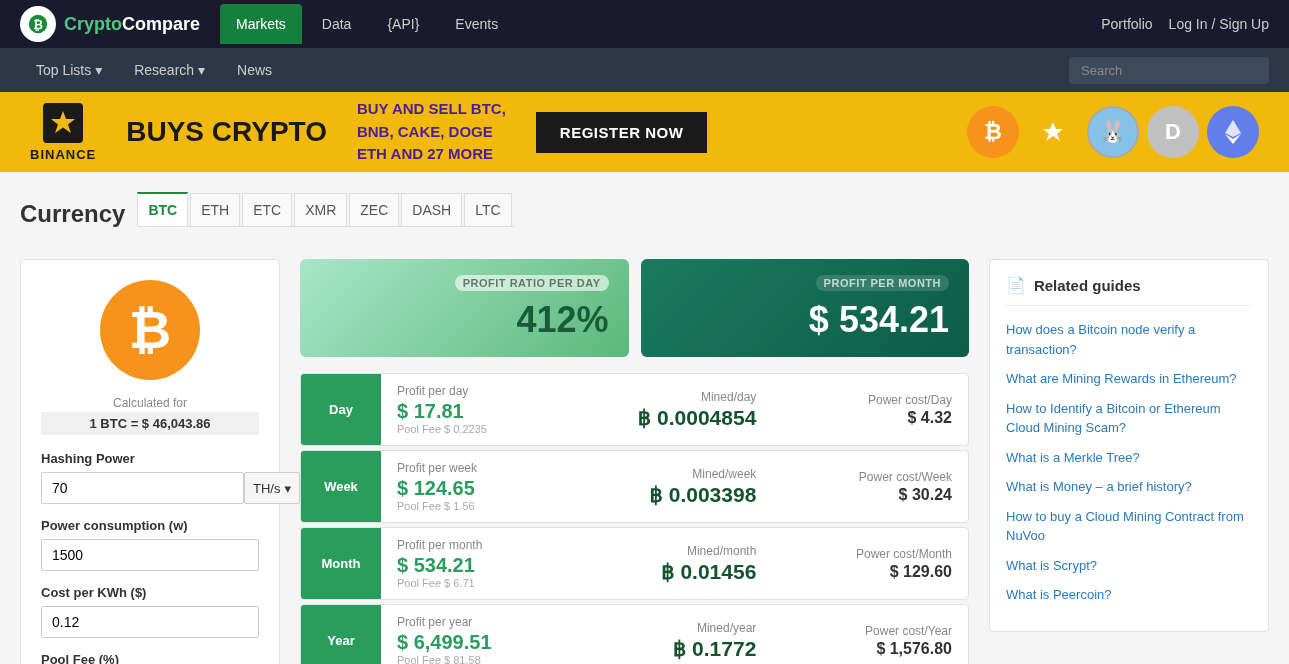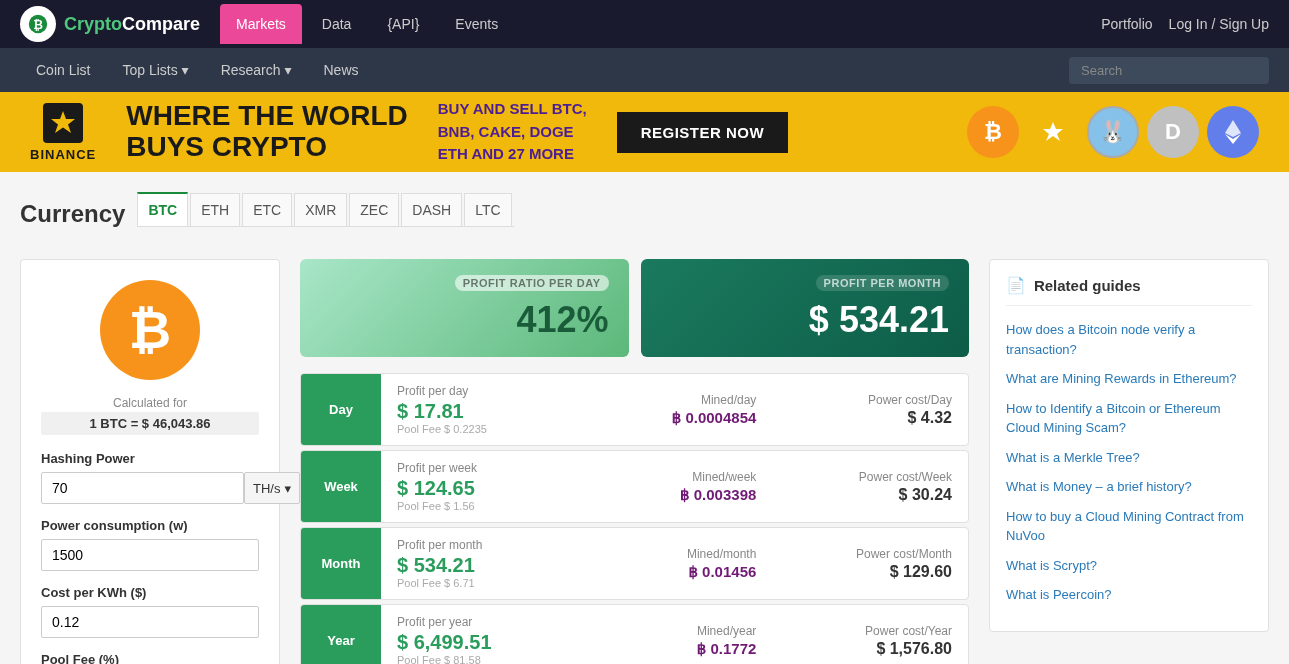--- a/index.html
+++ b/index.html
@@ -40,21 +40,21 @@
       flex: 1;
     }
     .top-nav-link {
       color: #ccc;
       text-decoration: none;
       padding: 12px 16px;
       font-size: 14px;
       cursor: pointer;
     }
     .top-nav-link.active {
-      background: #ec4899;
+      background: #15803d;
       color: white;
       border-radius: 4px 4px 0 0;
     }
     .top-nav-right {
       display: flex;
       align-items: center;
       gap: 16px;
       margin-left: auto;
     }
     .top-nav-right a { color: #ccc; text-decoration: none; font-size: 14px; cursor: pointer; }
@@ -382,21 +382,21 @@
     .profit-row-cell-title {
       font-size: 12px;
       color: #888;
       margin-bottom: 2px;
     }
     .profit-row-cell-value {
       font-size: 16px;
       font-weight: bold;
       color: #333;
     }
-    .profit-row-cell-value.btc { color: #701a75; font-size: 15px; }
+    .profit-row-cell-value.btc { color: #14532d; font-size: 21px; }
     .profit-row-cell-value.cost { color: #333; padding-left: 13px; }
 
     
     .right-panel {
       width: 280px;
       min-width: 280px;
     }
     .related-guides {
       background: white;
       border: 1px solid #e0e0e0;
@@ -445,40 +445,38 @@
     <a class="top-nav-link">{API}</a>
     <a class="top-nav-link">Events</a>
   </div>
   <div class="top-nav-right">
     <a>Portfolio</a>
     <a>Log In / Sign Up</a>
   </div>
 </nav>
 
 <nav class="sec-nav">
-  <a class="sec-nav-link">Coin List</a>
   <a class="sec-nav-link">Top Lists ▾</a>
   <a class="sec-nav-link">Research ▾</a>
   <a class="sec-nav-link">News</a>
   <div class="sec-nav-search">
     <input type="text" placeholder="Search" style="">
   </div>
 </nav>
 
 <div class="banner">
   <div class="banner-logo">
     <div class="banner-logo-icon">
       <svg width="28" height="28" viewBox="0 0 28 28" fill="#f0b90b">
         <polygon points="14,2 17,10 26,10 19,15.5 22,24 14,18.5 6,24 9,15.5 2,10 11,10" fill="#f0b90b"></polygon>
       </svg>
     </div>
     <span class="banner-logo-text">BINANCE</span>
   </div>
   <div style="display:flex;flex-direction:column;">
-    <span class="banner-title">WHERE THE WORLD</span>
     <span class="banner-title">BUYS CRYPTO</span>
   </div>
   <div style="font-size:15px;font-weight:bold;color:#4c1d95;line-height:1.5;">
     BUY AND SELL BTC,<br>BNB, CAKE, DOGE<br>ETH AND 27 MORE
   </div>
   <button class="banner-btn">REGISTER NOW</button>
   <div class="banner-coins">
     <div class="coin-circle" style="background:#f7931a;">₿</div>
     <div class="coin-circle" style="background:#f0b90b;">
       <svg width="28" height="28" viewBox="0 0 28 28">

